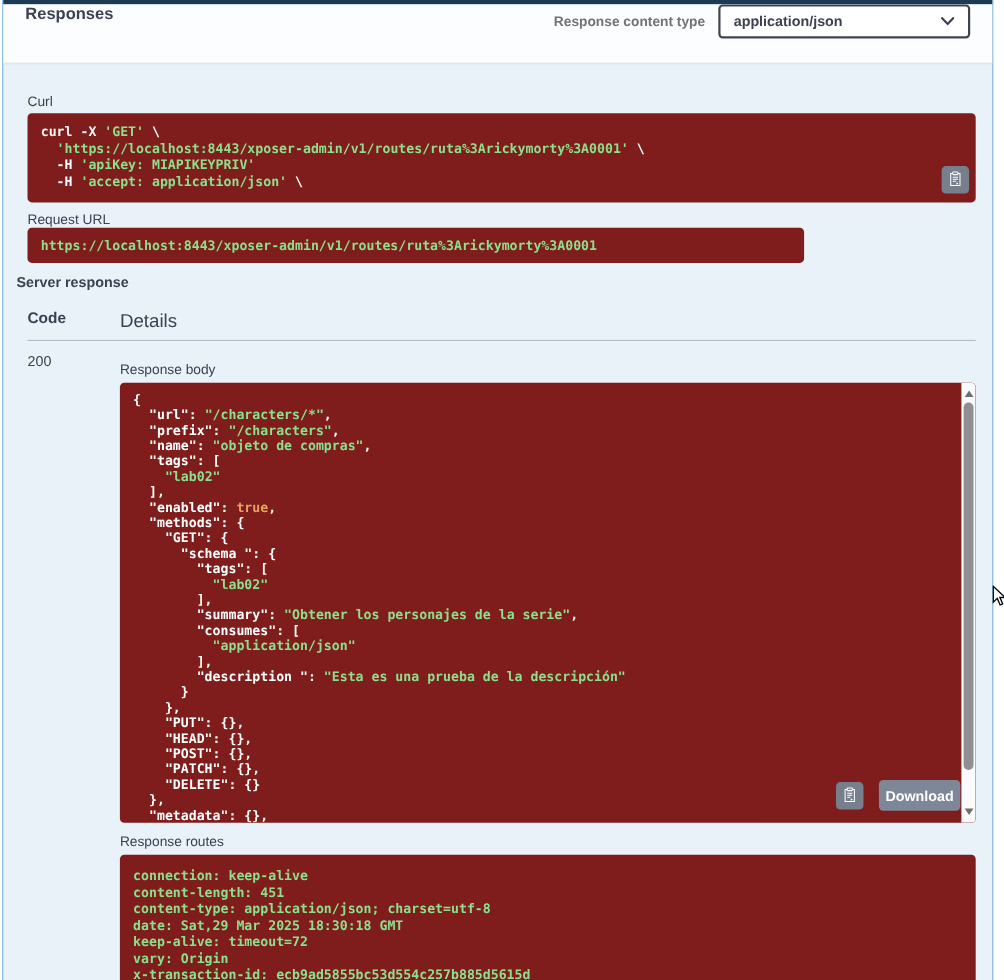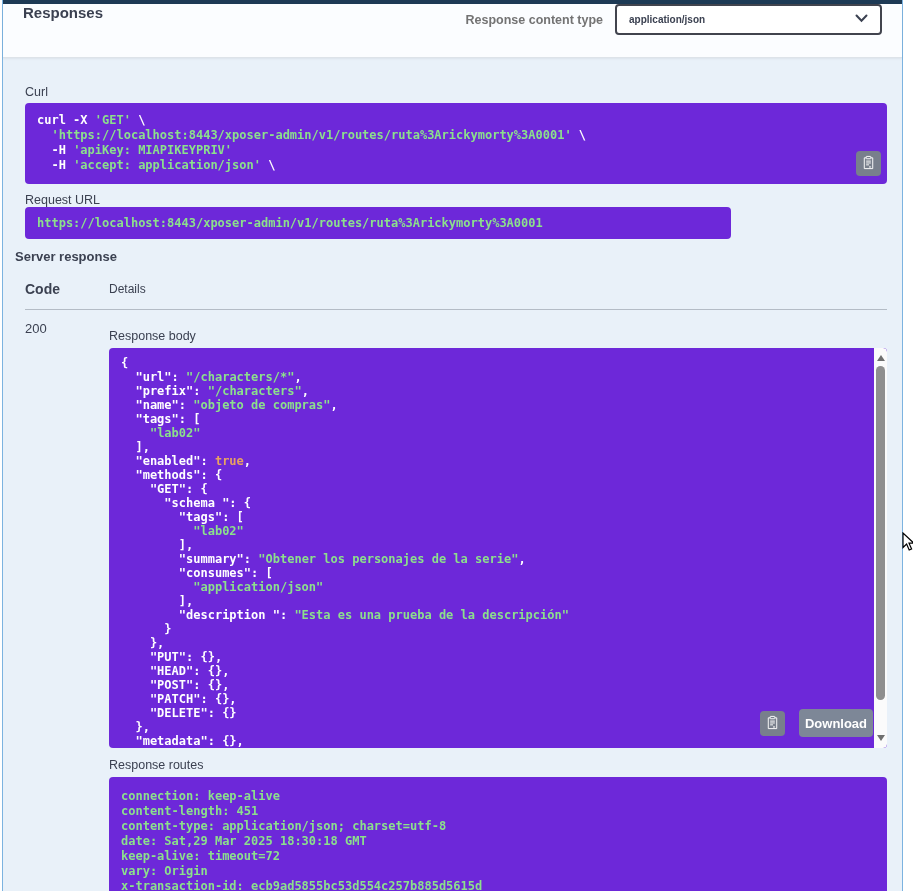--- a/index.html
+++ b/index.html
@@ -18,45 +18,45 @@
     position:absolute; left:0; top:4px; width:100%; height:54px;
     background:#fbfdff; border-bottom:1px solid #dde3e9;
     box-shadow:0 1px 2px rgba(0,0,0,0.06);
     display:flex; align-items:flex-start; justify-content:space-between;
     padding:0 20px;
   }
   .responses-title { font-size:15px; font-weight:bold; color:#3b4151; }
   .ctype-wrap { display:flex; align-items:center; gap:12px; }
   .ctype-label { font-size:12.5px; font-weight:600; color:#737373; }
   .ctype-select {
-    width:267px; height:31px; background:#fff; border:2px solid #41444e;
+    width:229px; height:31px; background:#fff; border:2px solid #41444e;
     border-radius:4px; display:flex; align-items:center; justify-content:space-between;
-    padding:0 12px; font-size:10px; font-weight:bold; color:#3b4151; cursor:pointer;
+    padding:0 12px; font-size:13px; font-weight:bold; color:#3b4151; cursor:pointer;
   }
   .section-body { position:absolute; left:0; top:58px; right:0; bottom:0; }
 
   .lbl { position:absolute; font-size:12.5px; color:#3b4151; }
   .lbl-sb { font-weight:600; }
 
   .codeblock {
-    position:absolute; background:#6d28d9; border-radius:4px;
+    position:absolute; background:#7f1d1d; border-radius:4px;
     font-family:"DejaVu Sans Mono", monospace; font-size:12px; font-weight:bold;
     color:#ffffff; overflow:hidden;
   }
   .code-line { white-space:pre; }
   .tok-w { color:#ffffff; }
   .tok-g { color:#8ce08c; }
   .tok-o { color:#e8a262; }
 
   .curl-block { left:22px; top:45px; width:862px; height:81px; padding:10px 12px; line-height:15px; }
   .requrl-block { left:22px; top:149px; width:706px; height:32px; padding:9px 12px; line-height:14px; color:#8ce08c; }
 
   .divider { position:absolute; left:22px; top:251px; width:862px; height:1px; background:rgba(59,65,81,0.3); }
   .code-col-header { position:absolute; left:22px; top:223px; font-size:14px; font-weight:bold; }
-  .details-col-header { position:absolute; left:106px; top:224px; font-size:12px; }
+  .details-col-header { position:absolute; left:106px; top:224px; font-size:17px; }
   .status-code { position:absolute; left:22px; top:263px; font-size:13px; }
 
   .respbody-block { left:106px; top:290px; width:778px; height:400px; }
   .respbody-code { position:absolute; left:0; top:0; right:13px; bottom:0; padding:8px 12px; line-height:14px; overflow:hidden; }
 
   .vscrollbar {
     position:absolute; right:0; top:0; width:13px; height:100%;
     background:#fbfbfb; border-radius:0 4px 4px 0;
   }
   .scroll-arrow { position:absolute; left:2.5px; width:0; height:0; border-left:4px solid transparent; border-right:4px solid transparent; }

